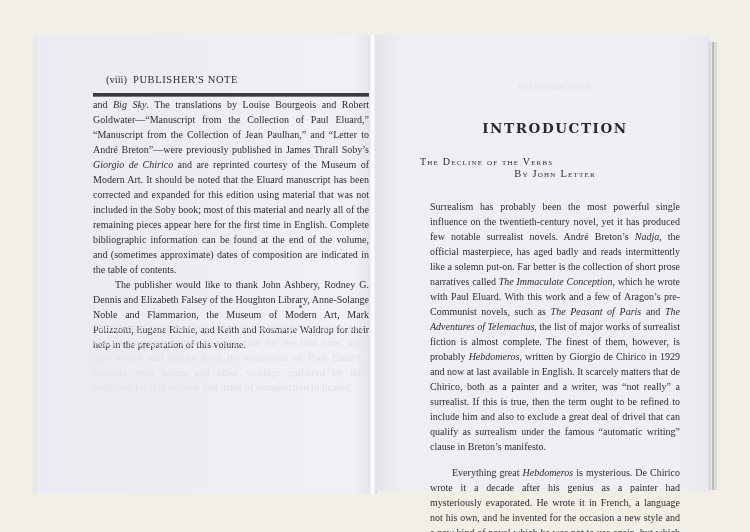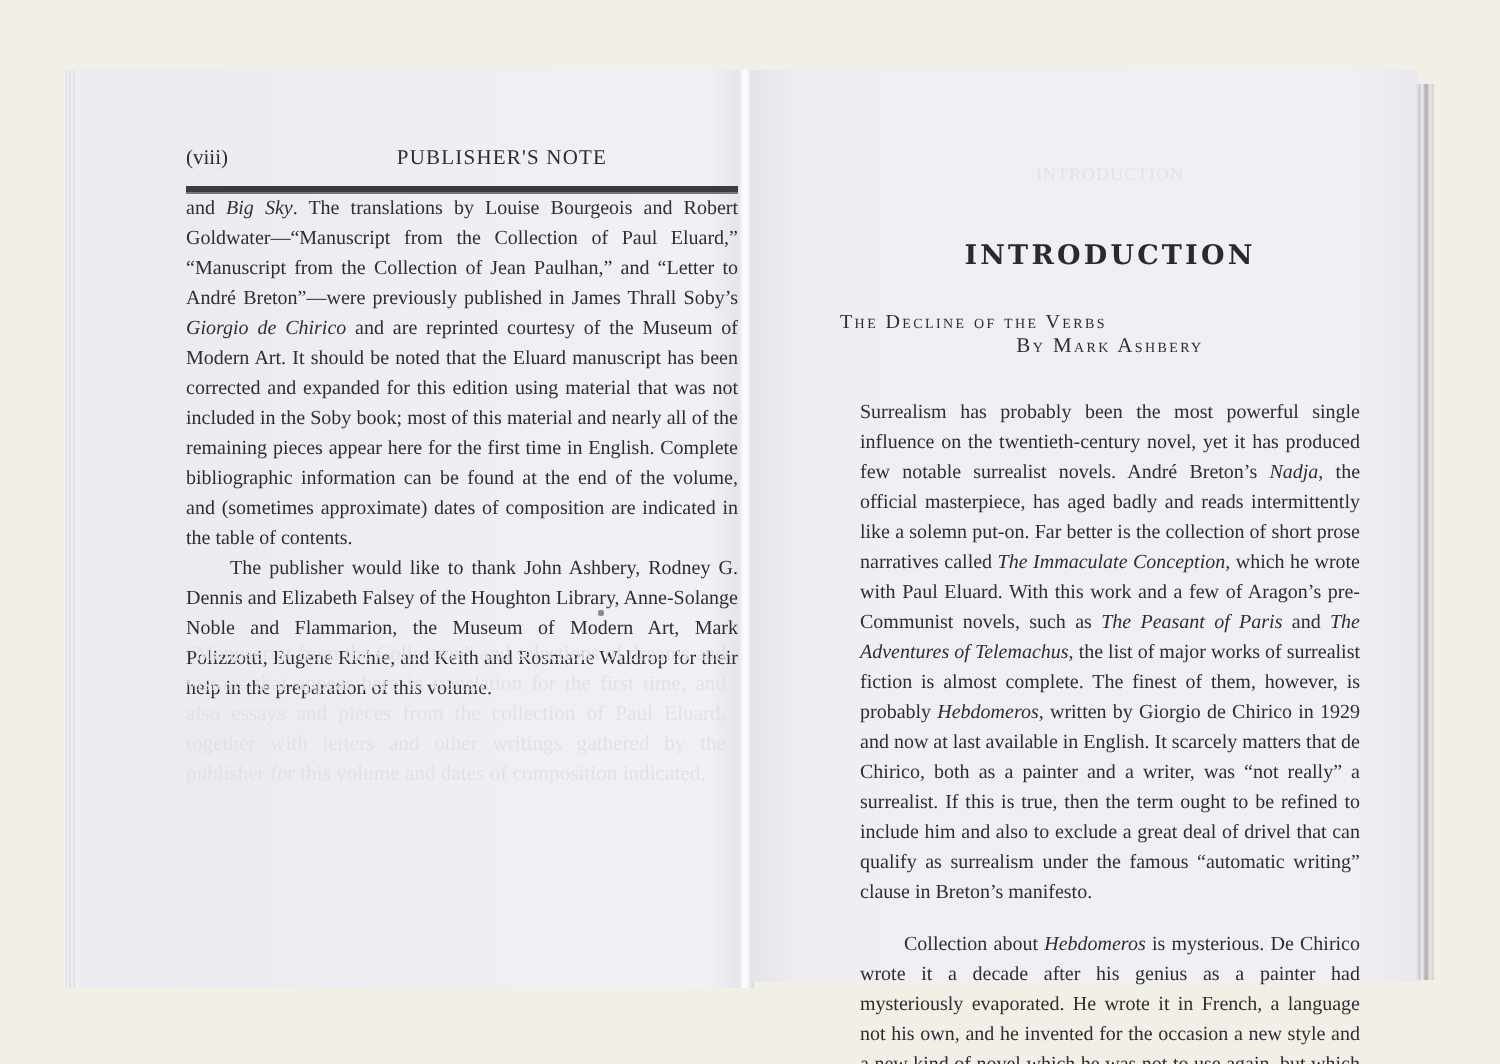--- a/index.html
+++ b/index.html
@@ -38,23 +38,23 @@
     .gutter {
       position: absolute; left: 369px; top: 35px; width: 8px; height: 459px;
       background: linear-gradient(to right, #e1e0e7 0px, #ffffff 3px, #f7f7fa 5px, #d5d4dc 8px);
     }
 
     
     .running-head {
       position: absolute; left: 93px; top: 74px; width: 276px; height: 14px;
       font-size: 10.5px; color: #2b2b30;
     }
-    .running-head .folio { position: absolute; left: 0; top: 0; }
+    .running-head .folio { position: absolute; left: 13px; top: 0; }
     .running-head .title {
-      position: absolute; left: 0; right: 0; top: 0; text-align: center;
+      position: absolute; left: 0; right: 0; top: 0; 
       letter-spacing: 0.6px; font-size: 10.5px; padding-left: 40px;
     }
     .head-rule {
       position: absolute; left: 93px; top: 93px; width: 276px; height: 3px;
       background: #3a3a3f; border-bottom: 0.5px solid #777;
     }
     .body-text {
       font-size: 10px; line-height: 15px; text-align: justify;
       color: #2d2d33;
     }
@@ -120,18 +120,18 @@
     </div>
 
   <div class="show-through">
     “Manuscript from the Collection” and selections of dreams and visions that appear here in translation for the first time, and also essays and pieces from the collection of Paul Eluard, together with letters and other writings gathered by the publisher for this volume and dates of composition indicated.
   </div>
   <div class="blemish"></div>
 
   <div class="faint-head">INTRODUCTION</div>
   <div class="chapter-title">INTRODUCTION</div>
   <div class="essay-title">The Decline of the Verbs</div>
-  <div class="essay-author">By Mark Ashbery</div>
+  <div class="essay-author">By John Letter</div>
   <div class="right-text body-text" id="right-text">
       <p><span>Surrealism has probably been the most powerful single influence on the twentieth-century novel, yet it has produced few notable surrealist novels. André Breton’s </span><em>Nadja</em><span>, the official masterpiece, has aged badly and reads intermittently like a solemn put-on. Far better is the collection of short prose narratives called </span><em>The Immaculate Conception</em><span>, which he wrote with Paul Eluard. With this work and a few of Aragon’s pre-Communist novels, such as </span><em>The Peasant of Paris</em><span> and </span><em>The Adventures of Telemachus</em><span>, the list of major works of surrealist fiction is almost complete. The finest of them, however, is probably </span><em>Hebdomeros</em><span>, written by Giorgio de Chirico in 1929 and now at last available in English. It scarcely matters that de Chirico, both as a painter and a writer, was “not really” a surrealist. If this is true, then the term ought to be refined to include him and also to exclude a great deal of drivel that can qualify as surrealism under the famous “automatic writing” clause in Breton’s manifesto.</span></p>
-      <p class="indent"><span>Collection about </span><em>Hebdomeros</em><span> is mysterious. De Chirico wrote it a decade after his genius as a painter had mysteriously evaporated. He wrote it in French, a language not his own, and he invented for the occasion a new style and a new kind of novel which he was not to use again, but which could be of great interest to writers today who</span></p>
+      <p class="indent"><span>Everything great </span><em>Hebdomeros</em><span> is mysterious. De Chirico wrote it a decade after his genius as a painter had mysteriously evaporated. He wrote it in French, a language not his own, and he invented for the occasion a new style and a new kind of novel which he was not to use again, but which could be of great interest to writers today who</span></p>
     </div>
 </div>
 
 </body></html>

